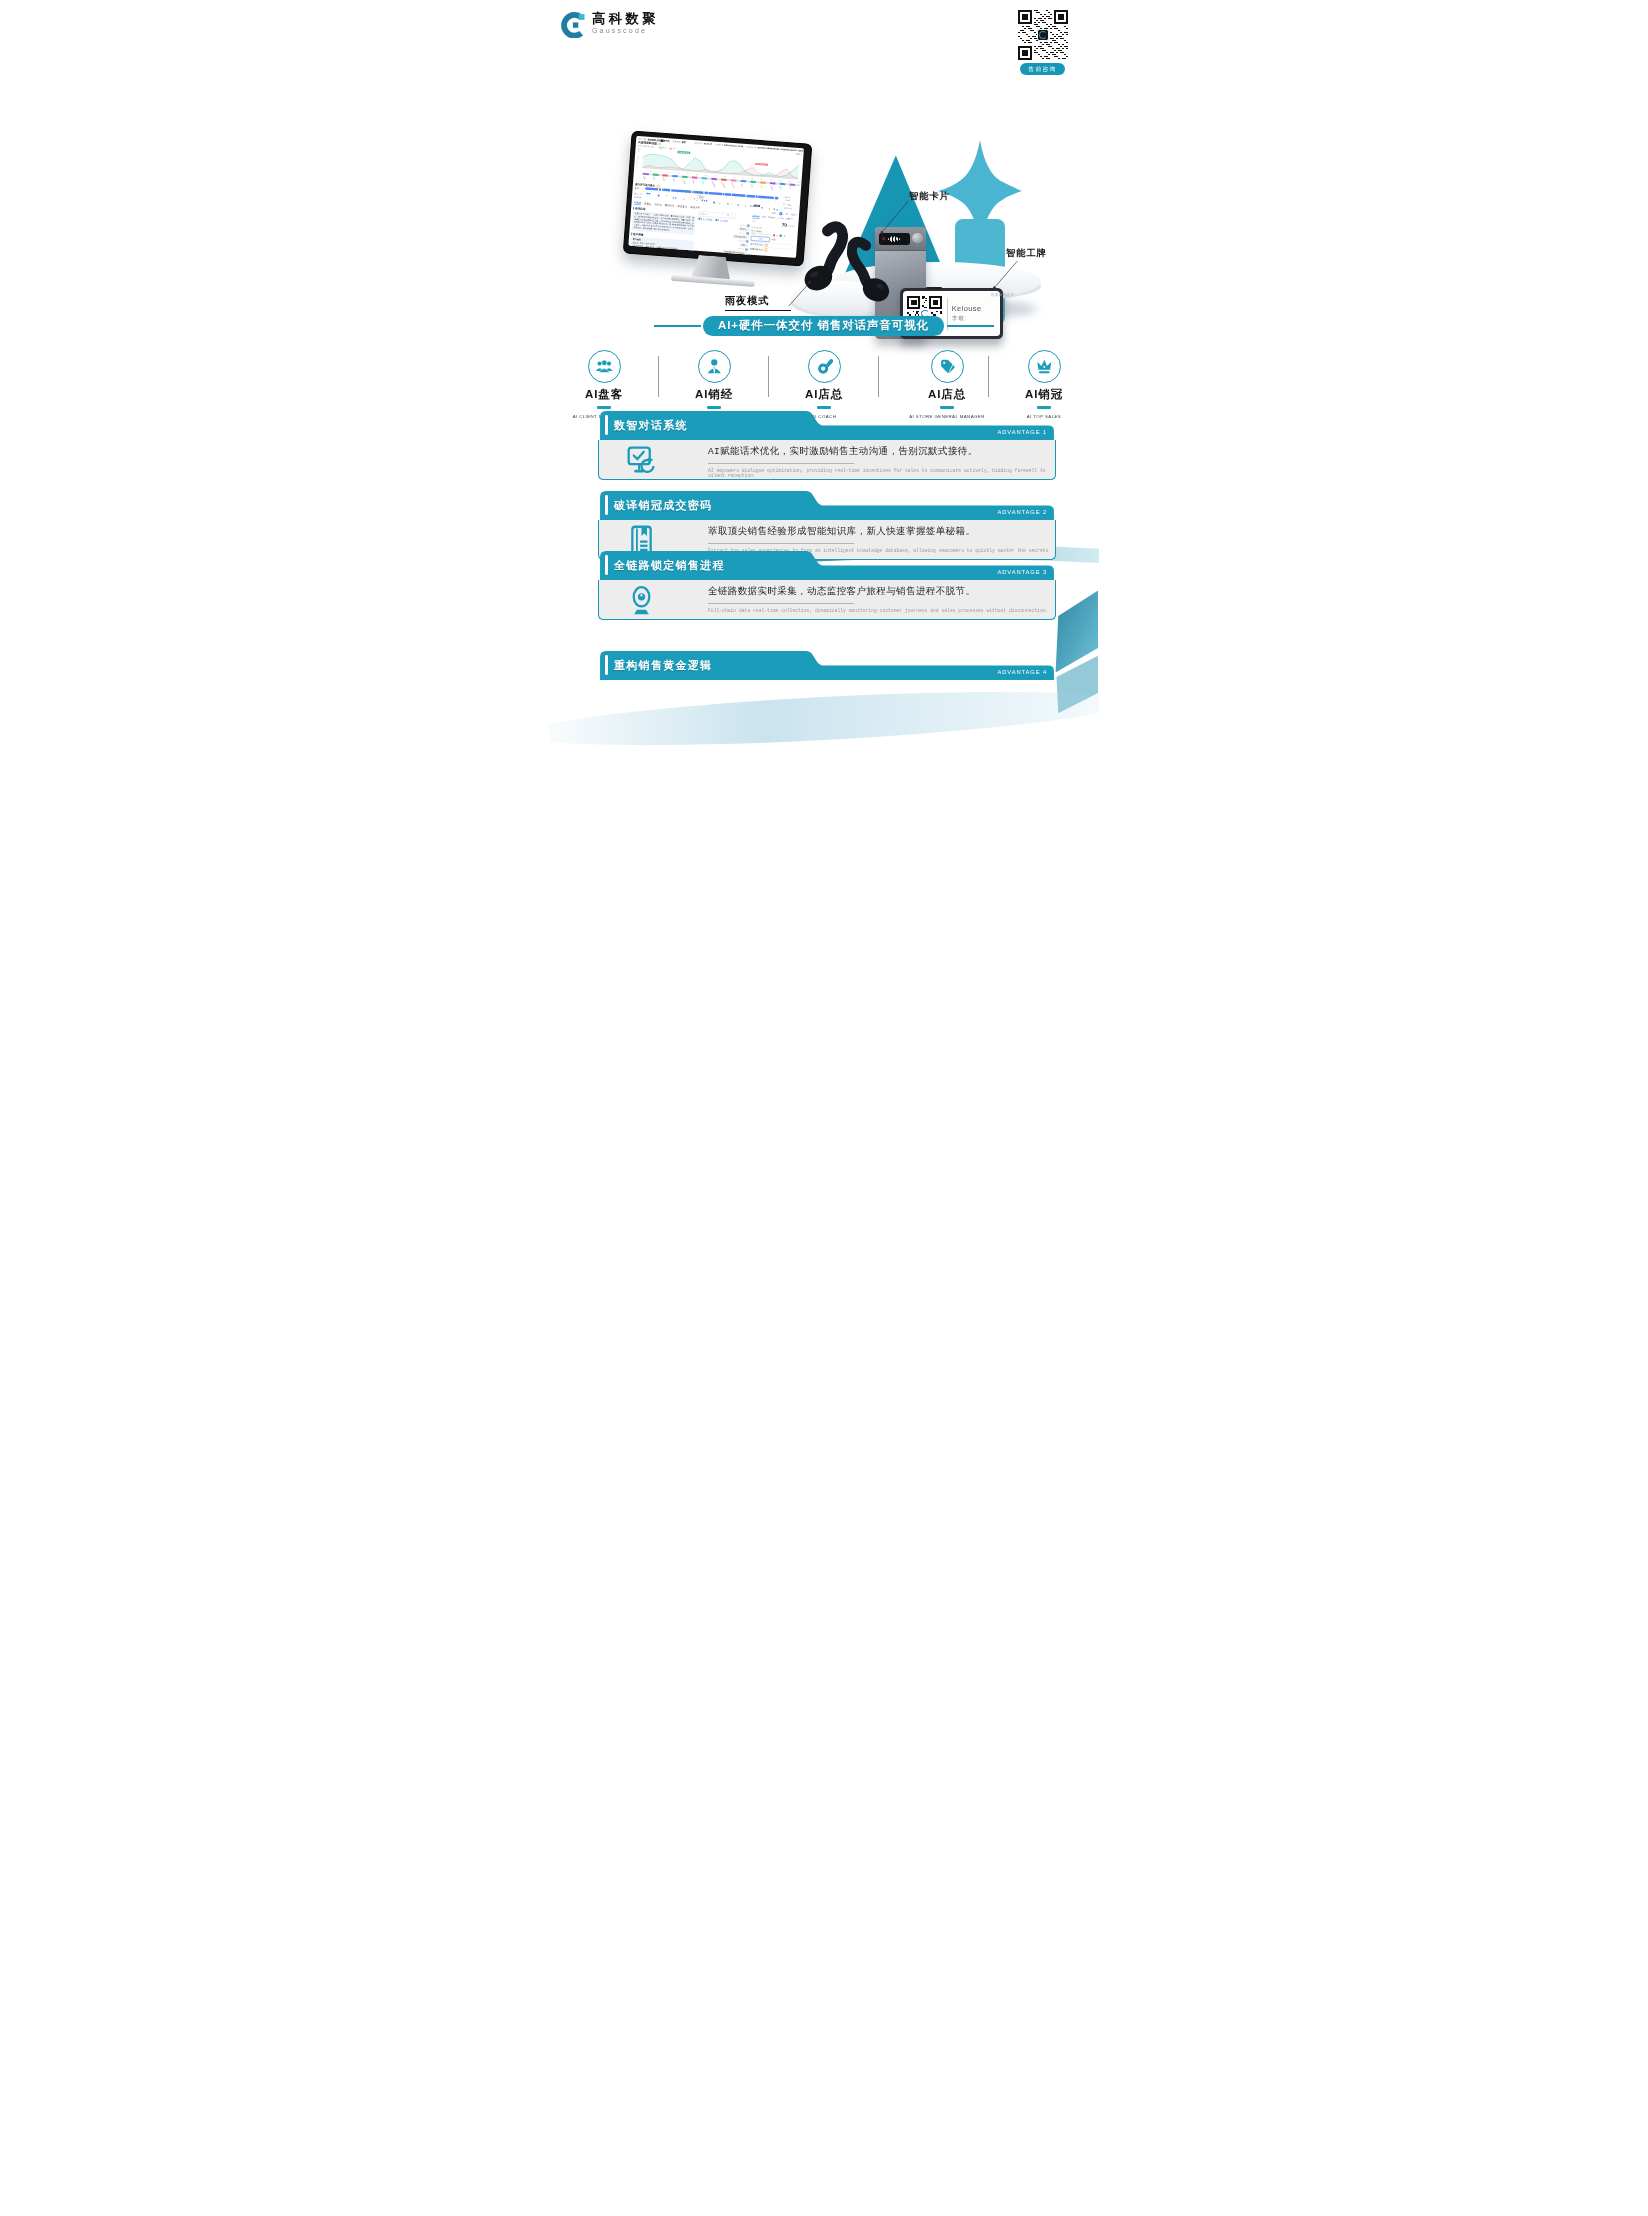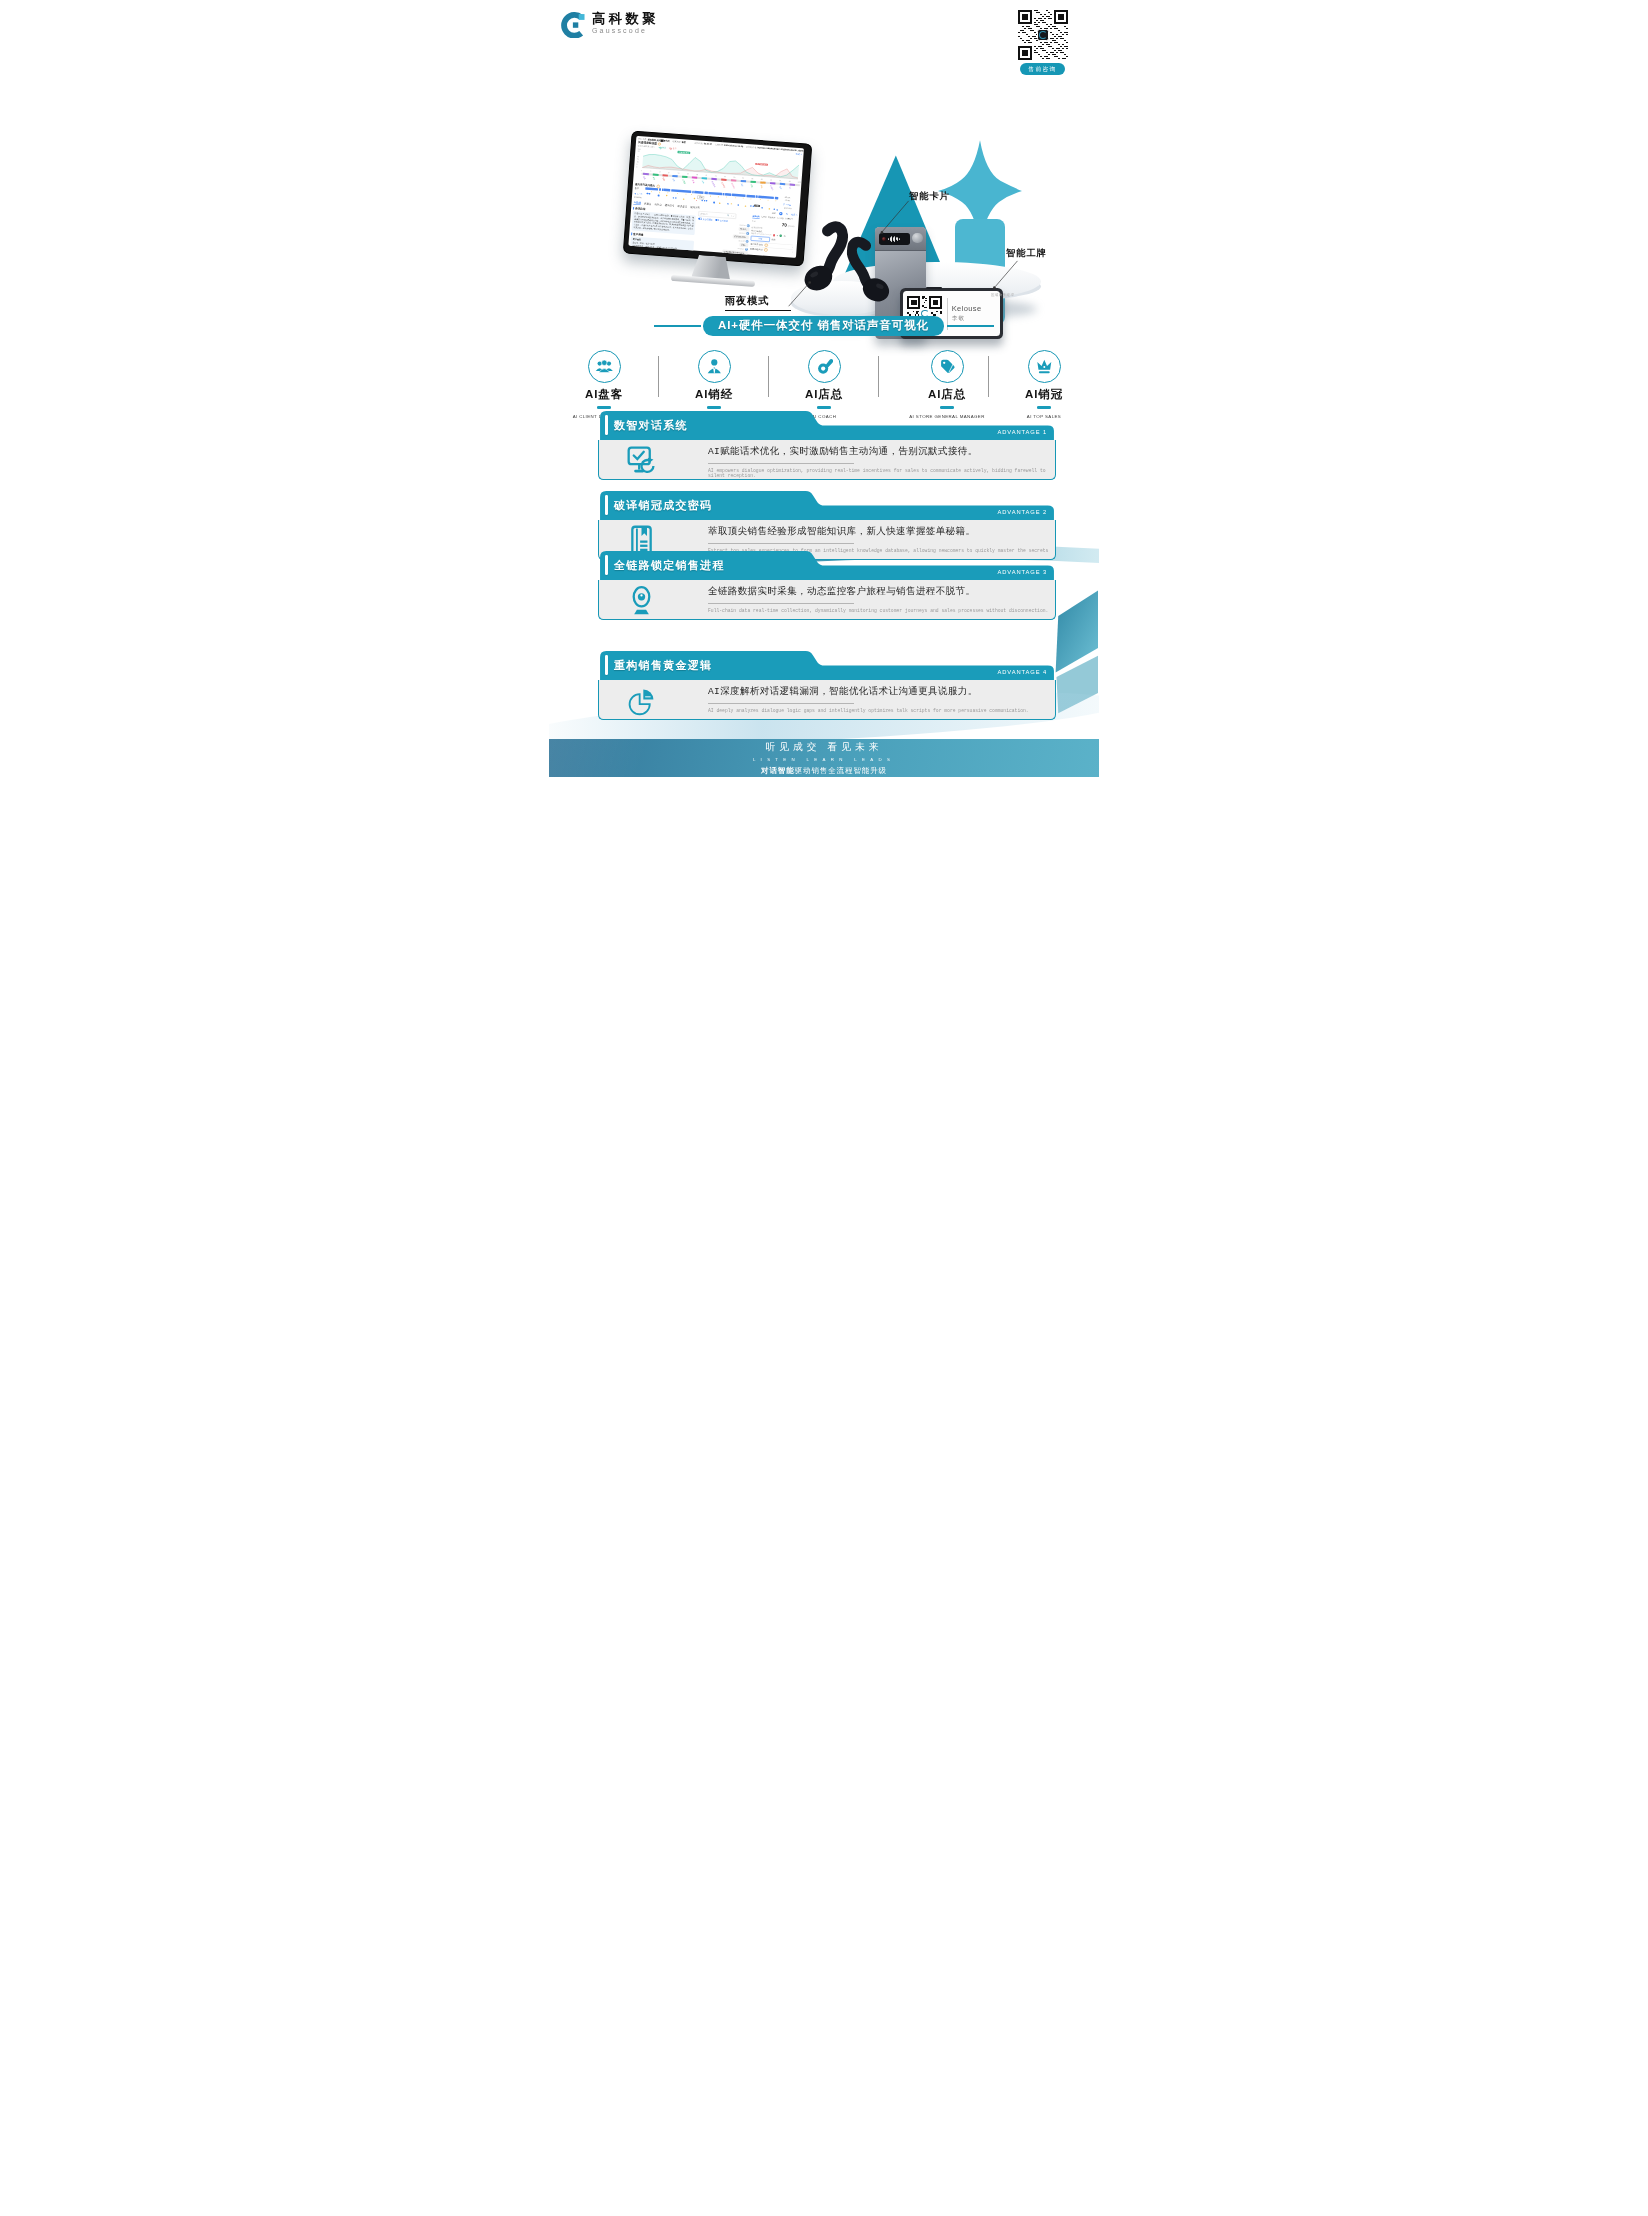--- a/index.html
+++ b/index.html
@@ -940,34 +940,17 @@
     </div>
   </div>
 
   <div class="adv" style="top:651px;">
     <svg class="head" width="458" height="29" viewBox="0 0 1033 66">
       <path d="M14,0 H468 Q479,0 484,9 L495,26 Q500,33 511,33 H1019 Q1033,33 1033,45 V66 H0 V14 Q0,0 14,0 Z" fill="#1a9cba"></path>
     </svg>
     <span class="accent"></span>
     <span class="atitle">重构销售黄金逻辑</span>
     <span class="atag">ADVANTAGE 4</span>
-    <div class="body">
-      <svg class="aicon" width="33" height="33" viewBox="0 0 72 72">
-        <path d="M32,44 L32,22 A22,22 0 1 0 54,44 Z" fill="none" stroke="#1a9cba" stroke-width="4"></path>
-        <path d="M40,34 L40,12 A22,22 0 0 1 62,34 Z" fill="#1a9cba"></path>
-        <line x1="44" y1="28" x2="56" y2="28" stroke="#fff" stroke-width="2"></line>
-      </svg>
-      <div class="acn">AI深度解析对话逻辑漏洞，智能优化话术让沟通更具说服力。</div>
-      <div class="adivider"></div>
-      <div class="aen">AI deeply analyzes dialogue logic gaps and intelligently optimizes talk scripts for more persuasive communication.</div>
-    </div>
   </div>
 
-  <div id="footer" class="abs">
-    <div class="l1">听见成交  看见未来</div>
-    <div class="l2">LISTEN   LEARN   LEADS</div>
-    <div class="l3">
-      <b>对话智能</b><span>驱动销售全流程智能升级</span>
-    </div>
-  </div>
 
 </div>
 
 
 </body></html>

